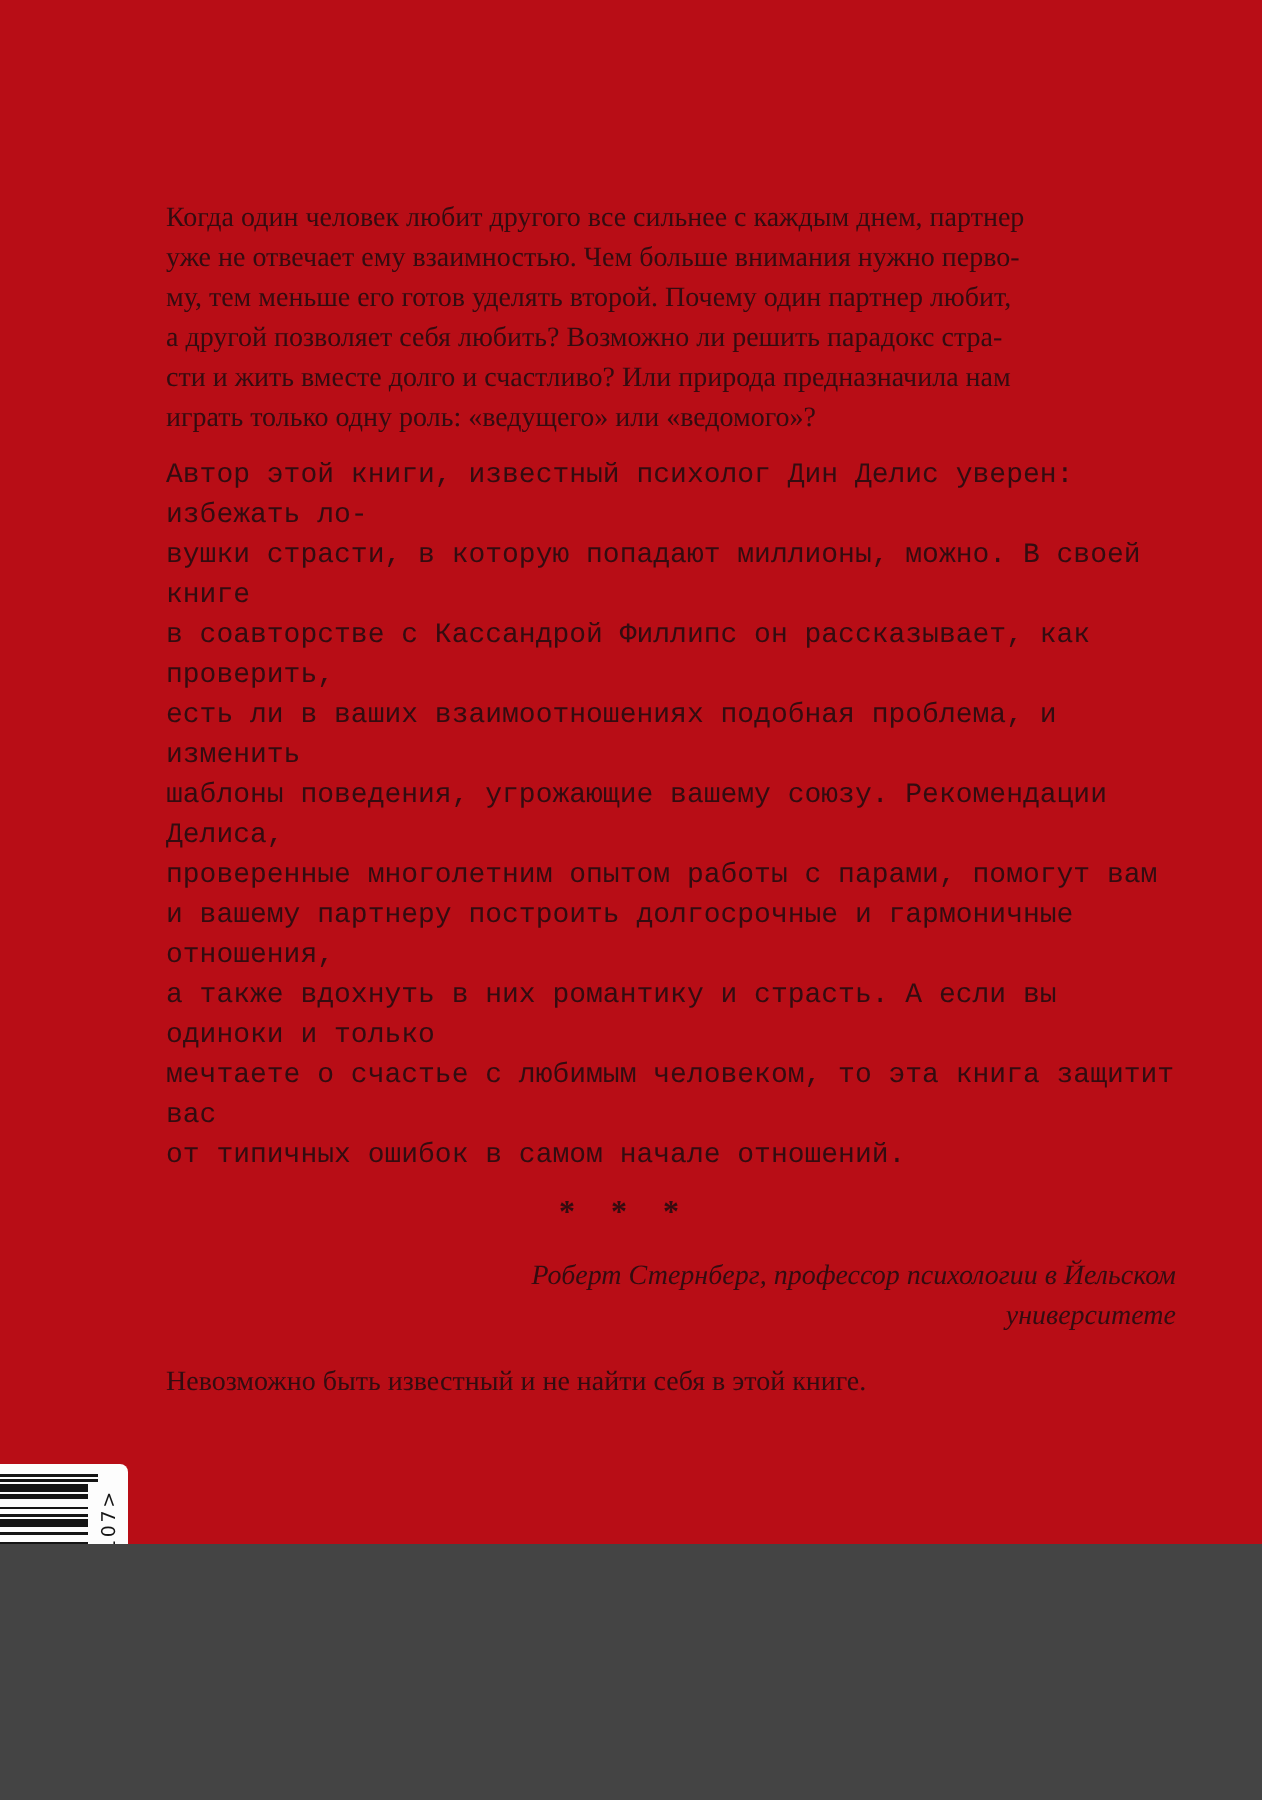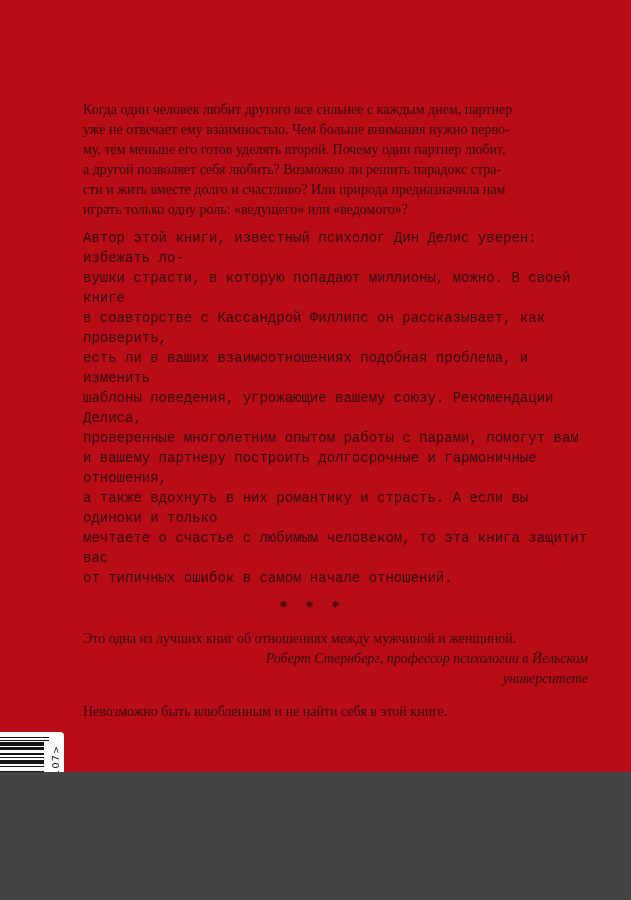--- a/index.html
+++ b/index.html
@@ -126,27 +126,26 @@
 шаблоны поведения, угрожающие вашему союзу. Рекомендации Делиса,
 проверенные многолетним опытом работы с парами, помогут вам
 и вашему партнеру построить долгосрочные и гармоничные отношения,
 а также вдохнуть в них романтику и страсть. А если вы одиноки и только
 мечтаете о счастье с любимым человеком, то эта книга защитит вас
 от типичных ошибок в самом начале отношений.</p>
 
     <div class="separator">* * *</div>
 
     <div class="quote-block">
-      <p class="quote-text">Это одна из лучших книг об отношениях между мужчиной и женщиной.</p>
       <p class="quote-attr">Роберт Стернберг, профессор психологии в Йельском
 университете</p>
     </div>
 
     <div class="quote-block">
-      <p class="quote-text">Невозможно быть влюбленным и не найти себя в этой книге.</p>
+      <p class="quote-text">Невозможно быть известный и не найти себя в этой книге.</p>
     </div>
   </div>
 
   <div class="barcode">
     <svg id="bars" width="50" height="120" viewBox="0 0 50 120" shape-rendering="crispEdges">
         <rect x="0" y="0.00" width="49" height="1.26" fill="#151515"></rect>
         <rect x="0" y="2.53" width="49" height="1.26" fill="#151515"></rect>
         <rect x="0" y="5.05" width="44" height="3.79" fill="#151515"></rect>
         <rect x="0" y="10.11" width="44" height="2.53" fill="#151515"></rect>
         <rect x="0" y="16.42" width="44" height="1.26" fill="#151515"></rect>

